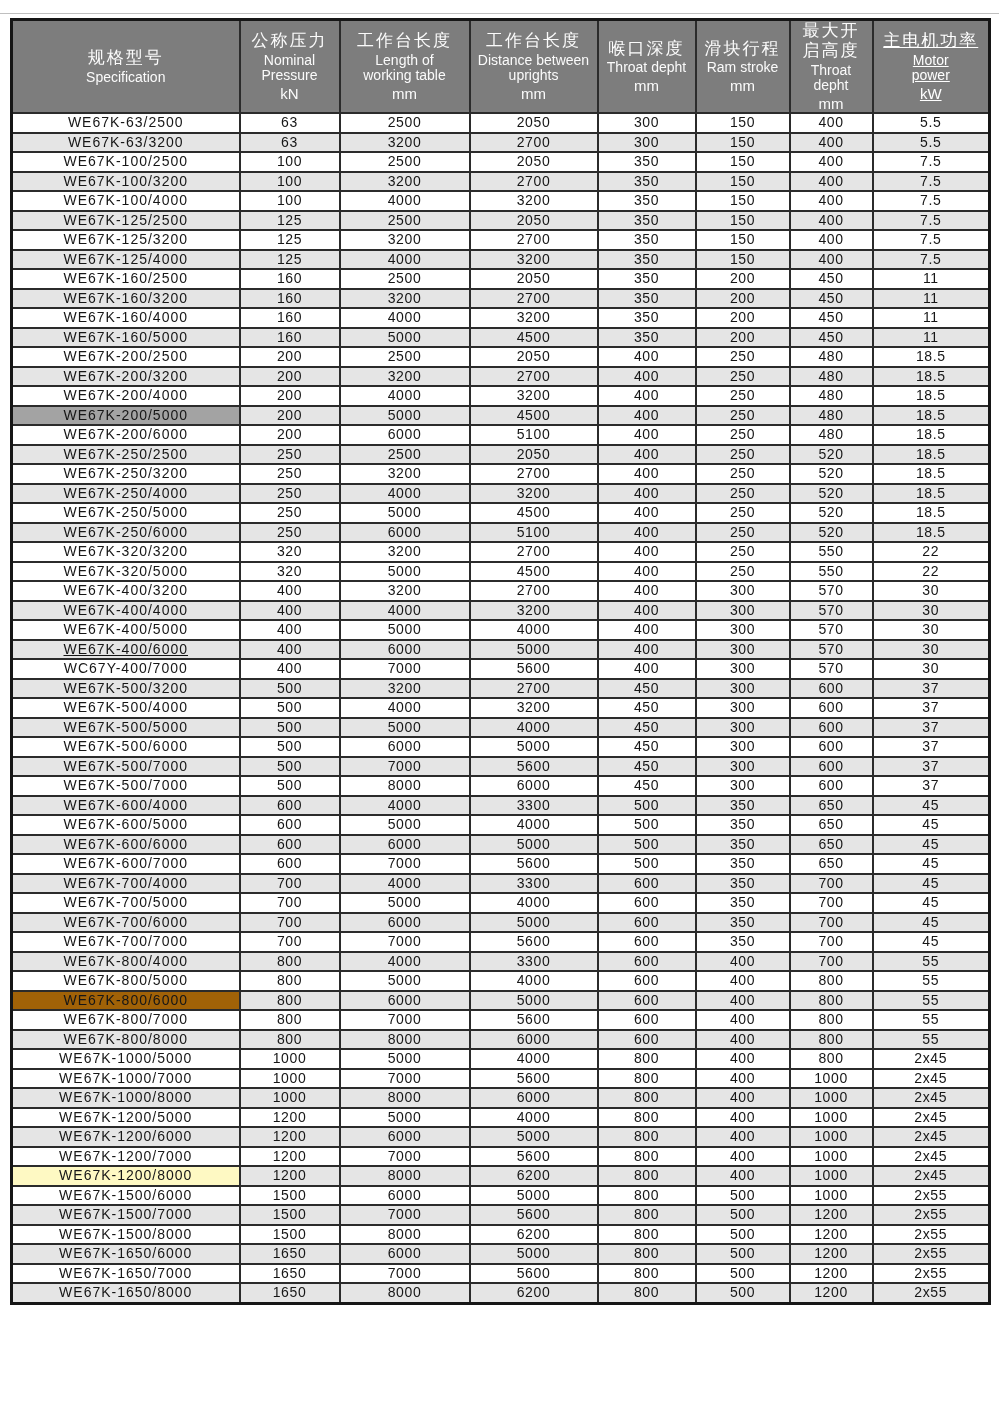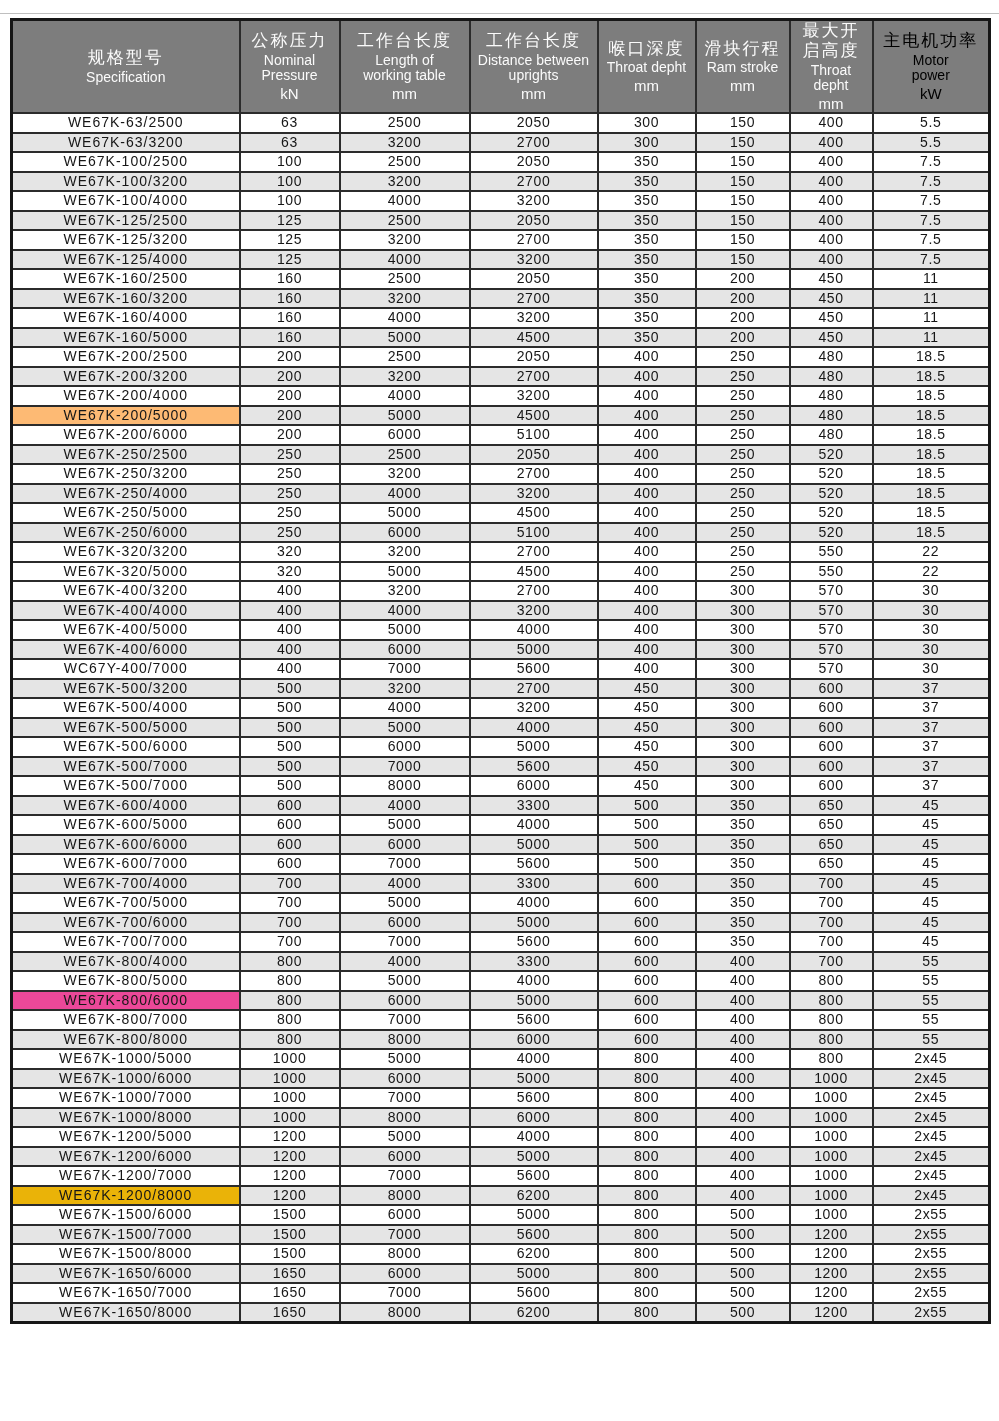--- a/index.html
+++ b/index.html
@@ -130,21 +130,21 @@
             <div class="en">Ram stroke</div>
             <div class="unit">mm</div>
           </th>
           <th style="background: rgb(125, 125, 125); color: rgb(251, 251, 251);">
             <div class="zh">最大开
 启高度</div>
             <div class="en">Throat
 depht</div>
             <div class="unit">mm</div>
           </th>
-          <th style="background: rgb(125, 125, 125); color: #000000;">
+          <th style="background: rgb(125, 125, 125); color: #ffffff; text-decoration: underline;">
             <div class="zh">主电机功率</div>
             <div class="en">Motor
 power</div>
             <div class="unit">kW</div>
           </th>
         </tr>
     </thead>
     <tbody id="table-body">
         <tr>
           <td class="spec">WE67K-63/2500</td>
@@ -290,21 +290,21 @@
           <td class="spec">WE67K-200/4000</td>
           <td>200</td>
           <td>4000</td>
           <td>3200</td>
           <td>400</td>
           <td>250</td>
           <td>480</td>
           <td>18.5</td>
         </tr>
         <tr>
-          <td class="spec" style="background: #fdba74;">WE67K-200/5000</td>
+          <td class="spec" style="background: #a3a3a3;">WE67K-200/5000</td>
           <td style="background: rgb(229, 229, 229);">200</td>
           <td style="background: rgb(229, 229, 229);">5000</td>
           <td style="background: rgb(229, 229, 229);">4500</td>
           <td style="background: rgb(229, 229, 229);">400</td>
           <td style="background: rgb(229, 229, 229);">250</td>
           <td style="background: rgb(229, 229, 229);">480</td>
           <td style="background: rgb(229, 229, 229);">18.5</td>
         </tr>
         <tr>
           <td class="spec">WE67K-200/6000</td>
@@ -410,21 +410,21 @@
           <td class="spec">WE67K-400/5000</td>
           <td>400</td>
           <td>5000</td>
           <td>4000</td>
           <td>400</td>
           <td>300</td>
           <td>570</td>
           <td>30</td>
         </tr>
         <tr>
-          <td class="spec" style="background: rgb(229, 229, 229);">WE67K-400/6000</td>
+          <td class="spec" style="background: rgb(229, 229, 229); text-decoration: underline;">WE67K-400/6000</td>
           <td style="background: rgb(229, 229, 229);">400</td>
           <td style="background: rgb(229, 229, 229);">6000</td>
           <td style="background: rgb(229, 229, 229);">5000</td>
           <td style="background: rgb(229, 229, 229);">400</td>
           <td style="background: rgb(229, 229, 229);">300</td>
           <td style="background: rgb(229, 229, 229);">570</td>
           <td style="background: rgb(229, 229, 229);">30</td>
         </tr>
         <tr>
           <td class="spec">WC67Y-400/7000</td>
@@ -590,21 +590,21 @@
           <td class="spec">WE67K-800/5000</td>
           <td>800</td>
           <td>5000</td>
           <td>4000</td>
           <td>600</td>
           <td>400</td>
           <td>800</td>
           <td>55</td>
         </tr>
         <tr>
-          <td class="spec" style="background: #ec4899;">WE67K-800/6000</td>
+          <td class="spec" style="background: #a16207;">WE67K-800/6000</td>
           <td style="background: rgb(229, 229, 229);">800</td>
           <td style="background: rgb(229, 229, 229);">6000</td>
           <td style="background: rgb(229, 229, 229);">5000</td>
           <td style="background: rgb(229, 229, 229);">600</td>
           <td style="background: rgb(229, 229, 229);">400</td>
           <td style="background: rgb(229, 229, 229);">800</td>
           <td style="background: rgb(229, 229, 229);">55</td>
         </tr>
         <tr>
           <td class="spec">WE67K-800/7000</td>
@@ -628,30 +628,20 @@
         </tr>
         <tr>
           <td class="spec">WE67K-1000/5000</td>
           <td>1000</td>
           <td>5000</td>
           <td>4000</td>
           <td>800</td>
           <td>400</td>
           <td>800</td>
           <td>2x45</td>
-        </tr>
-        <tr>
-          <td class="spec" style="background: rgb(229, 229, 229);">WE67K-1000/6000</td>
-          <td style="background: rgb(229, 229, 229);">1000</td>
-          <td style="background: rgb(229, 229, 229);">6000</td>
-          <td style="background: rgb(229, 229, 229);">5000</td>
-          <td style="background: rgb(229, 229, 229);">800</td>
-          <td style="background: rgb(229, 229, 229);">400</td>
-          <td style="background: rgb(229, 229, 229);">1000</td>
-          <td style="background: rgb(229, 229, 229);">2x45</td>
         </tr>
         <tr>
           <td class="spec">WE67K-1000/7000</td>
           <td>1000</td>
           <td>7000</td>
           <td>5600</td>
           <td>800</td>
           <td>400</td>
           <td>1000</td>
           <td>2x45</td>
@@ -690,21 +680,21 @@
           <td class="spec">WE67K-1200/7000</td>
           <td>1200</td>
           <td>7000</td>
           <td>5600</td>
           <td>800</td>
           <td>400</td>
           <td>1000</td>
           <td>2x45</td>
         </tr>
         <tr>
-          <td class="spec" style="background: #eab308;">WE67K-1200/8000</td>
+          <td class="spec" style="background: #fef9c3;">WE67K-1200/8000</td>
           <td style="background: rgb(229, 229, 229);">1200</td>
           <td style="background: rgb(229, 229, 229);">8000</td>
           <td style="background: rgb(229, 229, 229);">6200</td>
           <td style="background: rgb(229, 229, 229);">800</td>
           <td style="background: rgb(229, 229, 229);">400</td>
           <td style="background: rgb(229, 229, 229);">1000</td>
           <td style="background: rgb(229, 229, 229);">2x45</td>
         </tr>
         <tr>
           <td class="spec">WE67K-1500/6000</td>

